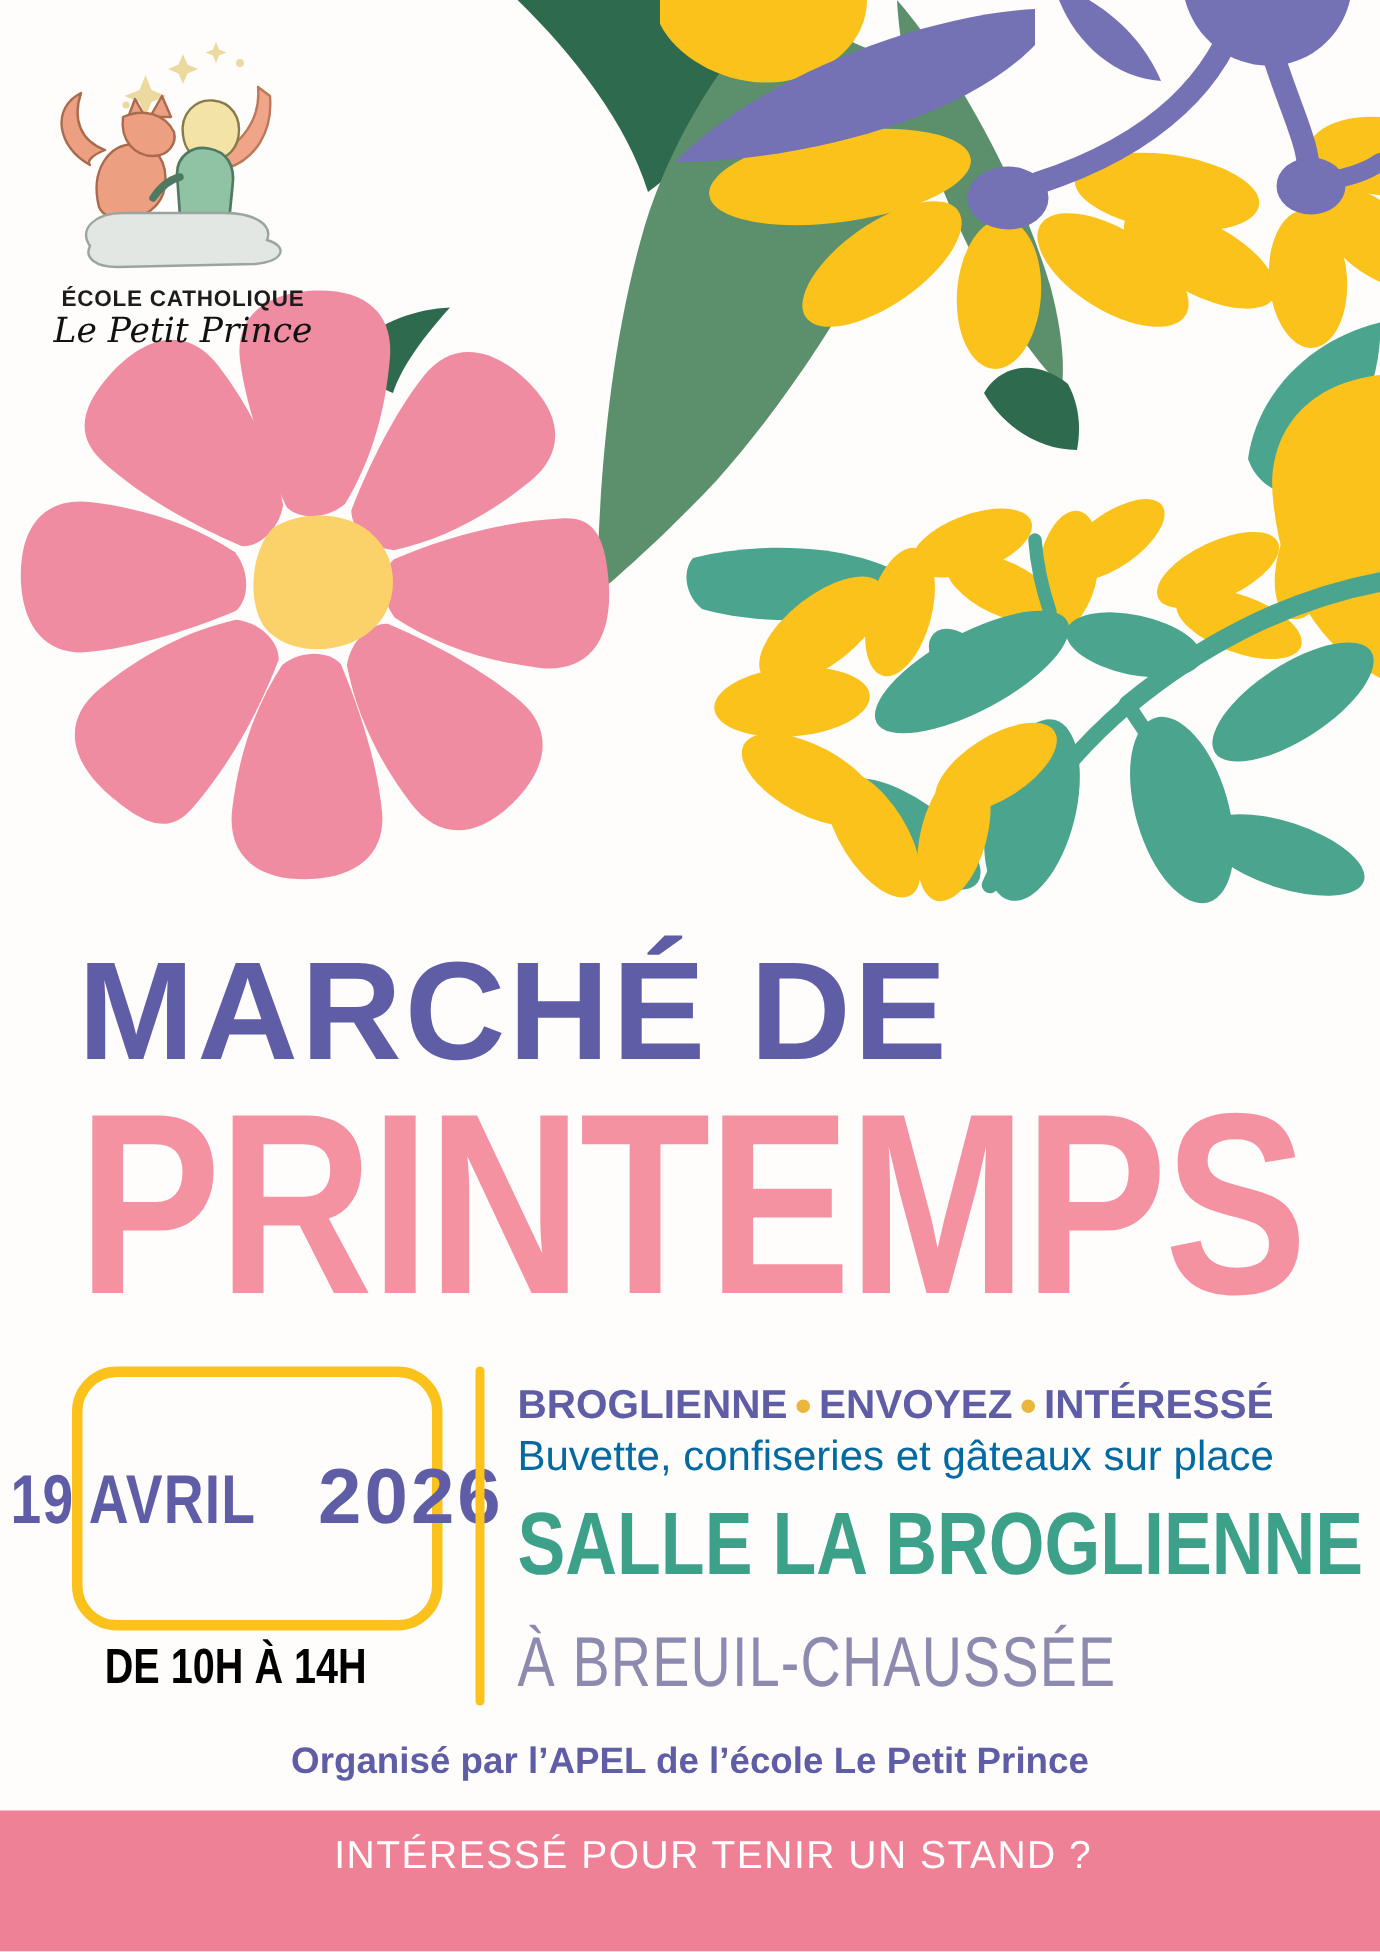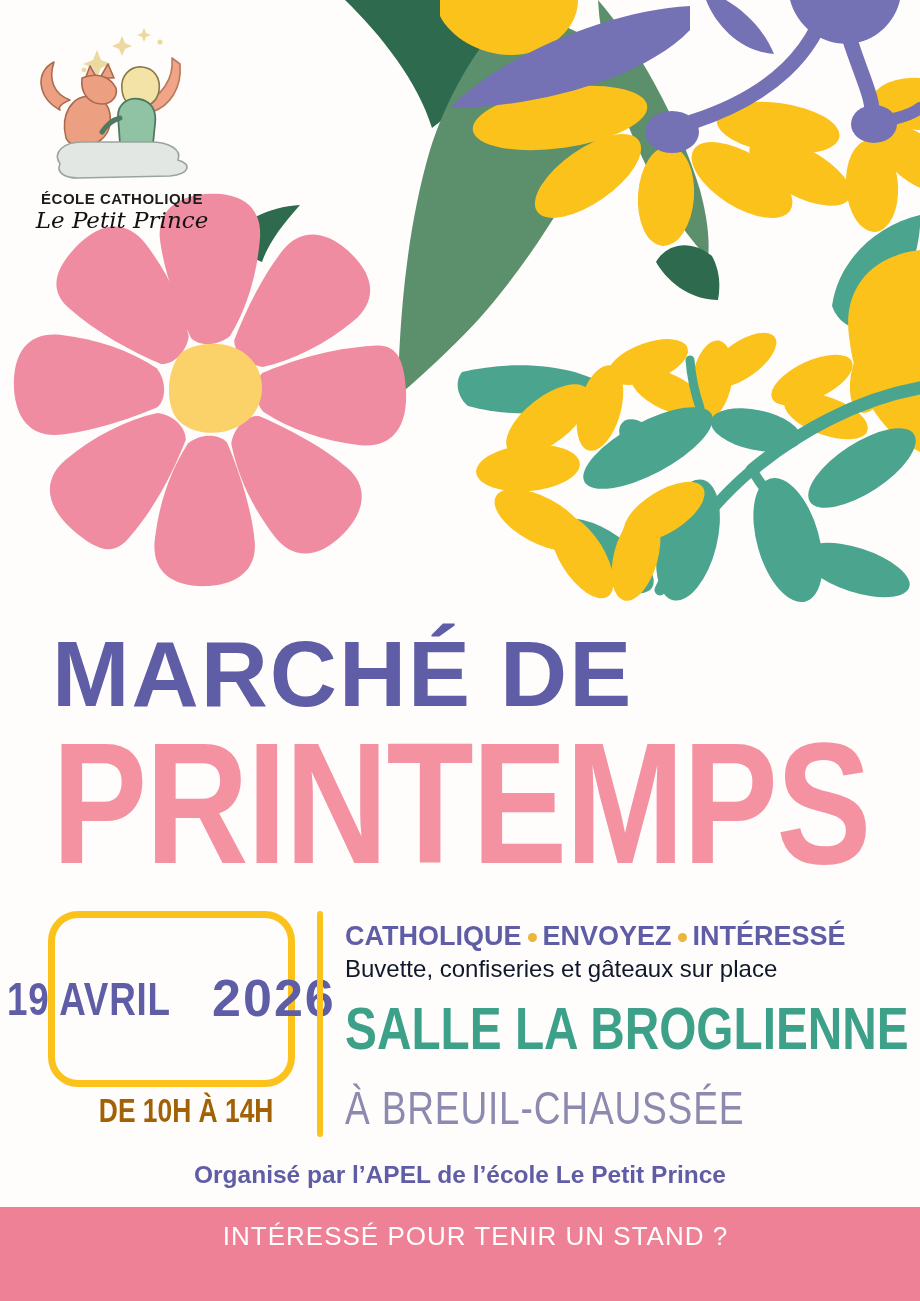--- a/index.html
+++ b/index.html
@@ -23,31 +23,31 @@
   .sx81{transform:scaleX(0.81);}
   .sx80{transform:scaleX(0.80);}
   .sx79{transform:scaleX(0.79);}
 
   
   .date-box{position:absolute;left:48px;top:911px;width:233px;height:162px;
             border:7px solid #fbc21c;border-radius:30px;
             display:flex;flex-direction:row;align-items:center;justify-content:center;}
   .date-line1{font-size:46px;font-weight:bold;color:#5f5da6;letter-spacing:1px;white-space:nowrap;}
   .date-line2{font-size:52px;font-weight:bold;color:#5f5da6;letter-spacing:2px;line-height:1.02;white-space:nowrap;}
-  .hours{position:absolute;left:48px;top:1092px;width:247px;text-align:right;
-         font-size:33px;font-weight:bold;color:#a16207;white-space:nowrap;}
+  .hours{position:absolute;left:48px;top:1092px;width:247px;text-align:left;
+         font-size:33px;font-weight:bold;color:#000000;white-space:nowrap;}
   .hours .squeeze{transform-origin:center top;}
   .divider{position:absolute;left:317px;top:911px;width:6px;height:226px;
            background:#fbc21c;border-radius:3px;}
 
   .vendors{position:absolute;left:345px;top:921px;font-size:27px;font-weight:bold;
            color:#5f5da6;letter-spacing:0;white-space:nowrap;display:flex;align-items:center;}
   .dot{display:inline-block;width:9px;height:9px;border-radius:50%;background:#eab63c;
        margin:2px 6px 0 6px;}
-  .food-note{position:absolute;left:345px;top:955px;font-size:24px;color:#0f172a;white-space:nowrap;}
+  .food-note{position:absolute;left:345px;top:955px;font-size:28px;color:#0369a1;white-space:nowrap;}
   .venue{position:absolute;left:345px;top:1000px;font-size:59px;line-height:1;font-weight:bold;
          color:#3da189;white-space:nowrap;}
   .city{position:absolute;left:345px;top:1084px;font-size:47px;line-height:1;
         color:#8d8ab0;letter-spacing:1px;white-space:nowrap;}
 
   .organizer{position:absolute;left:0;top:1161px;width:920px;text-align:center;
              font-size:24.5px;font-weight:bold;color:#5f5da6;}
 
   
   .footer{position:absolute;left:0;top:1207px;width:920px;height:94px;background:#ee8195;padding-left:31px;}
@@ -222,21 +222,21 @@
       <span class="squeeze sx80">19 AVRIL</span>
     </div>
     <div class="date-line2">2026</div>
   </div>
   <div class="hours">
     <span class="squeeze sx80">DE 10H À 14H</span>
   </div>
   <div class="divider"></div>
 
   <div class="vendors">
-    <span>CATHOLIQUE</span>
+    <span>BROGLIENNE</span>
     <span class="dot"></span>
     <span>ENVOYEZ</span>
     <span class="dot"></span>
     <span>INTÉRESSÉ</span>
   </div>
 
   <div class="food-note">Buvette, confiseries et gâteaux sur place</div>
 
   <div class="venue">
     <span class="squeeze sx81">SALLE LA BROGLIENNE</span>

